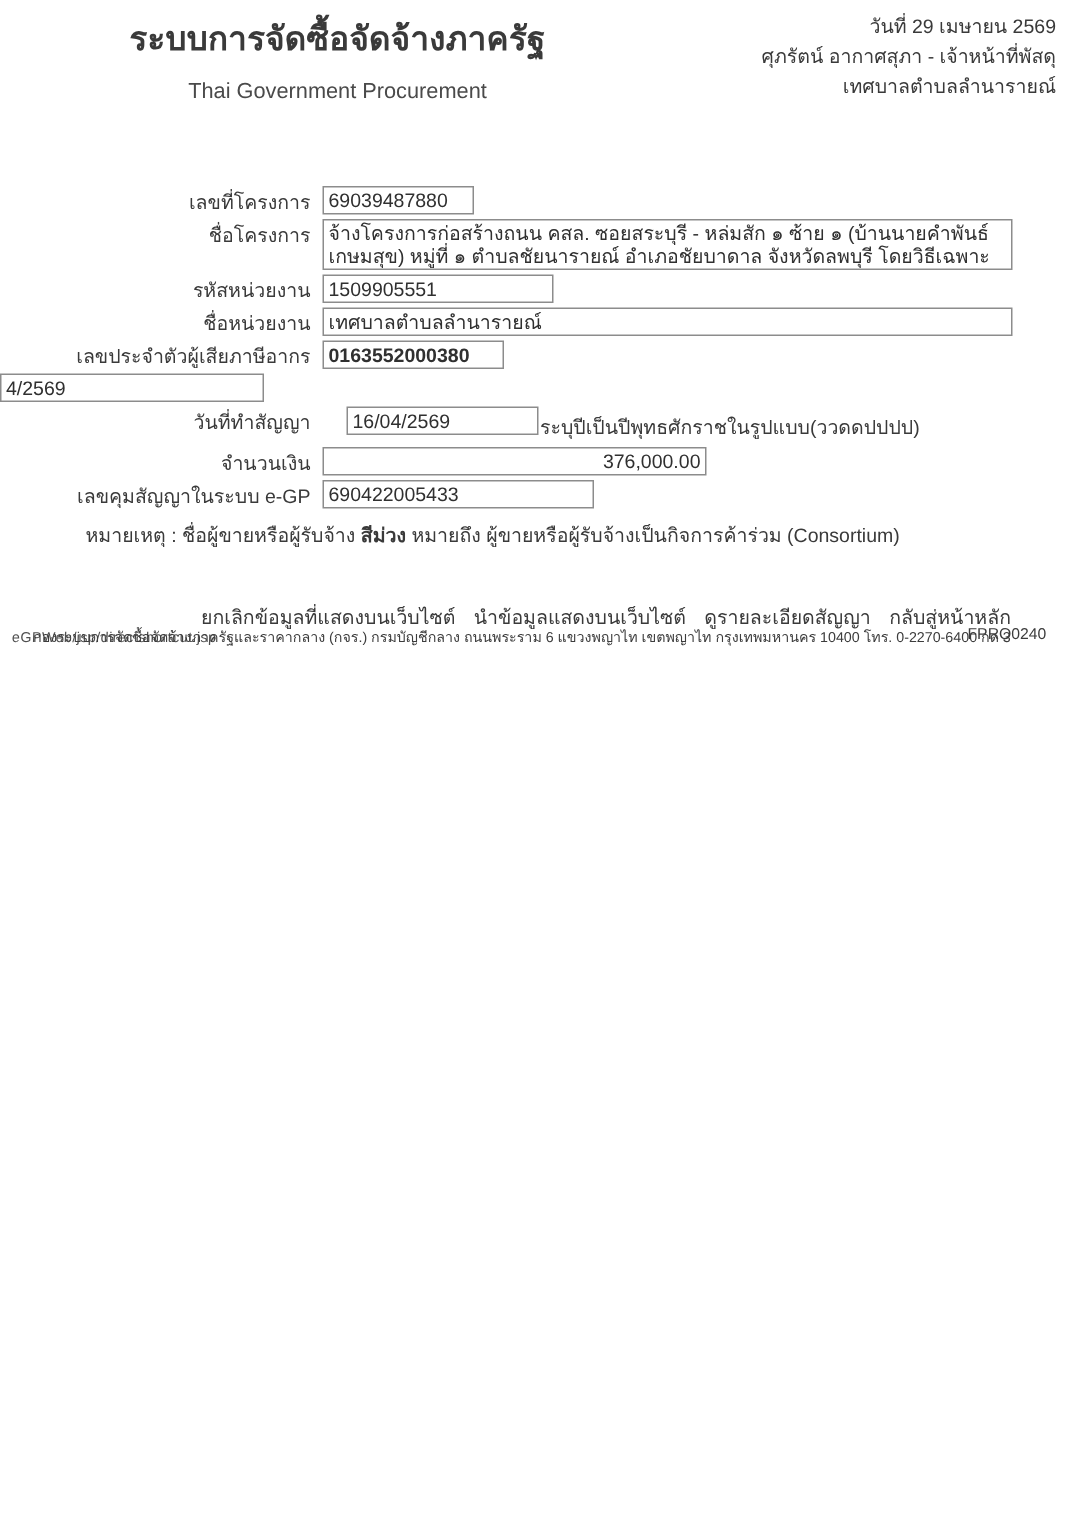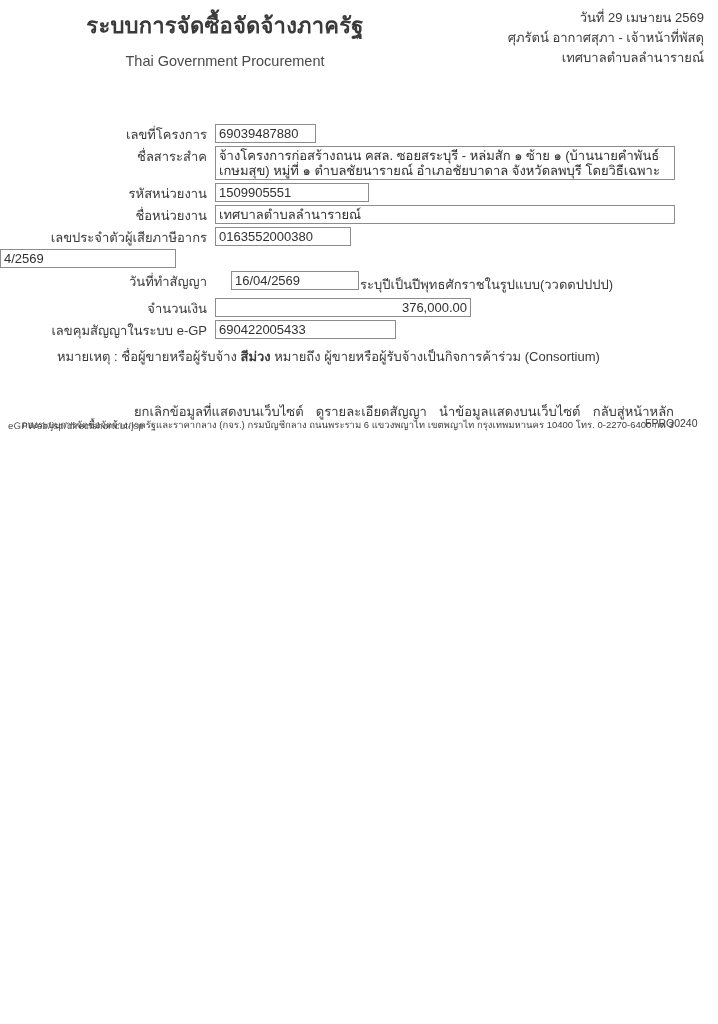--- a/index.html
+++ b/index.html
@@ -24,21 +24,21 @@
   .row label{
     width:215px;flex:0 0 215px;text-align:right;padding-right:8px;box-sizing:border-box;
     font-size:13px;color:#3a3a3a;padding-top:3px;line-height:15px;
   }
   .inp{
     border:1px solid #8c8c8c;background:#fff;color:#303030;
     font-family:"Liberation Sans","DejaVu Sans",sans-serif;
     font-size:13px;height:19px;padding:0 3px;box-sizing:border-box;border-radius:0;
   }
   textarea.inp{height:34px;resize:none;line-height:15px;padding-top:1px;overflow:hidden;}
-  .w100{width:101px;} .w115{width:128px;margin-left:16px;} .w120{width:136px;} .w153{width:154px;}
+  .w100{width:101px;} .w115{width:128px;margin-left:16px;} .w120{width:121px;font-weight:bold;} .w153{width:154px;}
   .w175{width:176px;} .w180{width:181px;} .w255{width:256px;} .w460{width:460px;}
   .right{text-align:right;}
   .hint{font-size:13px;color:#3a3a3a;padding-top:3px;margin-left:1px;}
   
   .note{position:absolute;left:57px;top:346px;font-size:13px;color:#3a3a3a;}
   .note b{font-weight:700;}
   
   .actions{position:absolute;left:130px;top:386px;width:548px;display:flex;justify-content:space-between;margin-top:13px;}
   .action-btn{
     font-size:13px;color:#3a3a3a;background:transparent;border:none;cursor:pointer;
@@ -69,21 +69,21 @@
 
 
   <div class="form">
 
     <div class="row">
       <label>เลขที่โครงการ</label>
       <input class="inp w100" value="69039487880" style="">
     </div>
 
     <div class="row">
-      <label>ชื่ลสาระสำค</label>
+      <label>ชื่อโครงการ</label>
       <textarea class="inp w460" style="">จ้างโครงการก่อสร้างถนน คสล. ซอยสระบุรี - หล่มสัก ๑ ซ้าย ๑ (บ้านนายคำพันธ์  เกษมสุข) หมู่ที่ ๑ ตำบลชัยนารายณ์ อำเภอชัยบาดาล จังหวัดลพบุรี โดยวิธีเฉพาะเจาะจง</textarea>
     </div>
 
     <div class="row">
       <label>รหัสหน่วยงาน</label>
       <input class="inp w153" value="1509905551" style="">
     </div>
 
     <div class="row">
       <label>ชื่อหน่วยงาน</label>
@@ -115,22 +115,22 @@
       <label>เลขคุมสัญญาในระบบ e-GP</label>
       <input class="inp w180" value="690422005433" style="">
     </div>
 
   </div>
 
   <div class="note"><span>หมายเหตุ : ชื่อผู้ขายหรือผู้รับจ้าง </span><b>สีม่วง</b><span> หมายถึง ผู้ขายหรือผู้รับจ้างเป็นกิจการค้าร่วม (Consortium)</span></div>
 
   <div class="actions">
     <button class="action-btn">ยกเลิกข้อมูลที่แสดงบนเว็บไซต์</button>
+    <button class="action-btn">นำข้อมูลแสดงบนเว็บไซต์</button>
     <button class="action-btn">ดูรายละเอียดสัญญา</button>
-    <button class="action-btn">นำข้อมูลแสดงบนเว็บไซต์</button>
     <button class="action-btn">กลับสู่หน้าหลัก</button>
   </div>
 
   <div class="footer-url">eGPWeb/jsp/directshortcut.jsp</div>
   <div class="footer-agency">กองระบบการจัดซื้อจัดจ้างภาครัฐและราคากลาง (กจร.) กรมบัญชีกลาง ถนนพระราม 6 แขวงพญาไท เขตพญาไท กรุงเทพมหานคร 10400 โทร. 0-2270-6400 กด 3</div>
   <div class="footer-code">FPRO0240</div>
 
 </div>
 
 </body></html>

